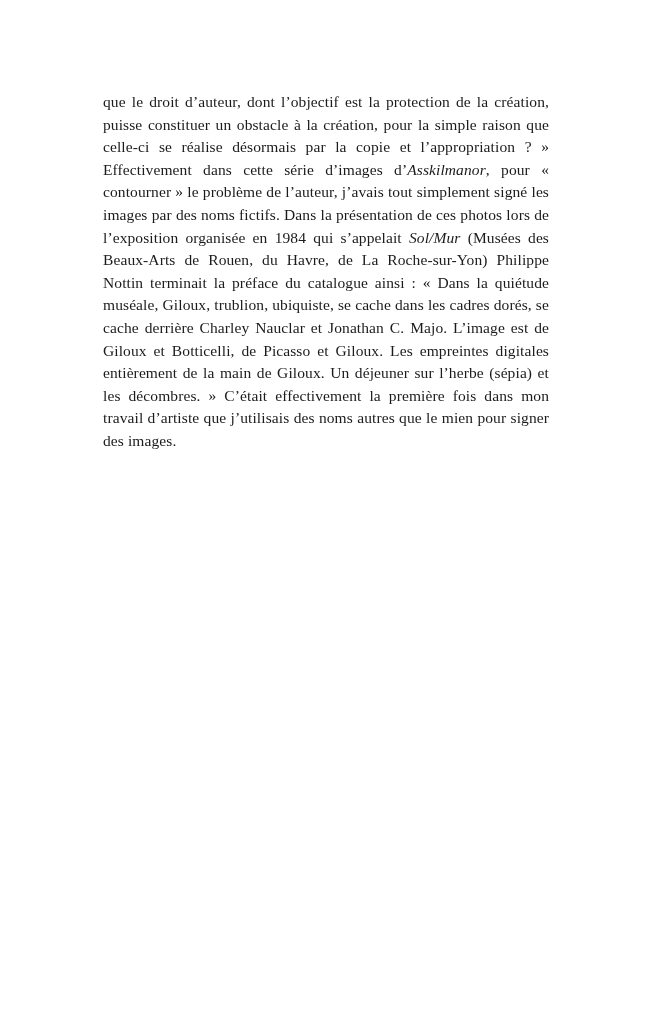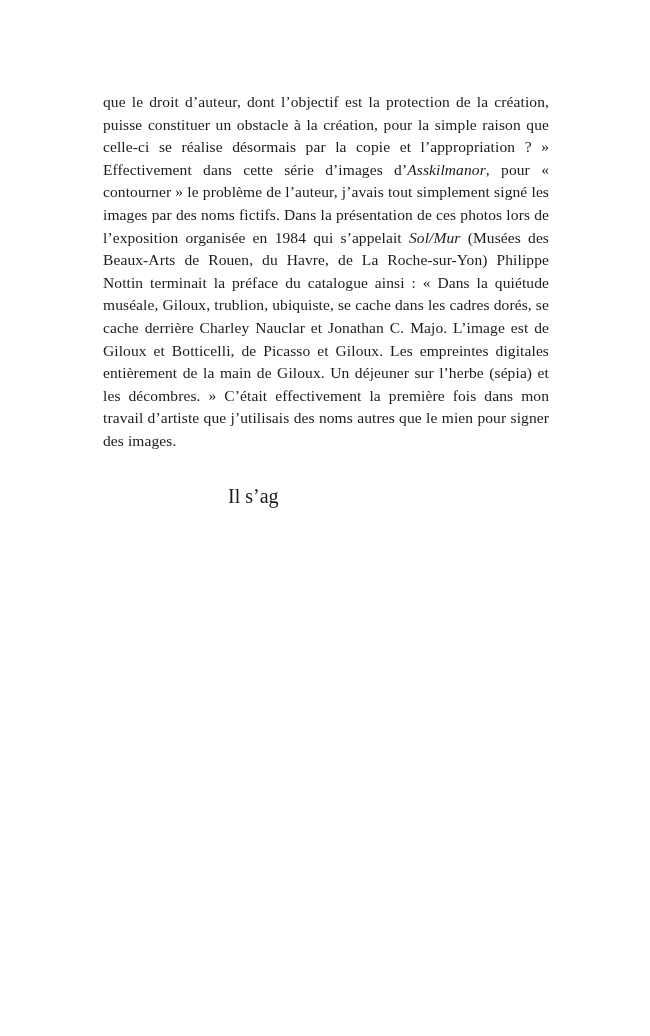--- a/index.html
+++ b/index.html
@@ -52,16 +52,15 @@
     font-size: 14px;
     line-height: 18px;
   }
 </style>
 </head>
 <body>
 
 <div class="book-page">
   <div class="text-block">
     <p class="body-paragraph"><span class="run-normal">que le droit d’auteur, dont l’objectif est la protection de la création, puisse constituer un obstacle à la création, pour la simple raison que celle-ci se réalise désormais par la copie et l’appropriation ? » Effectivement dans cette série d’images d’</span><span class="run-italic">Asskilmanor</span><span class="run-normal">, pour « contourner » le problème de l’auteur, j’avais tout simplement signé les images par des noms fictifs. Dans la présentation de ces photos lors de l’exposition organisée en 1984 qui s’appelait </span><span class="run-italic">Sol/Mur</span><span class="run-normal"> (Musées des Beaux-Arts de Rouen, du Havre, de La Roche-sur-Yon) Philippe Nottin terminait la préface du catalogue ainsi : « Dans la quiétude muséale, Giloux, trublion, ubiquiste, se cache dans les cadres dorés, se cache derrière Charley Nauclar et Jonathan C. Majo. L’image est de Giloux et Botticelli, de Picasso et Giloux. Les empreintes digitales entièrement de la main de Giloux. Un déjeuner sur l’herbe (sépia) et les décombres. » C’était effectivement la première fois dans mon travail d’artiste que j’utilisais des noms autres que le mien pour signer des images.</span></p>
-    <p class="section-heading">Il s’ag</p>
   </div>
   <div class="page-number">152</div>
 </div>
 
 </body></html>

